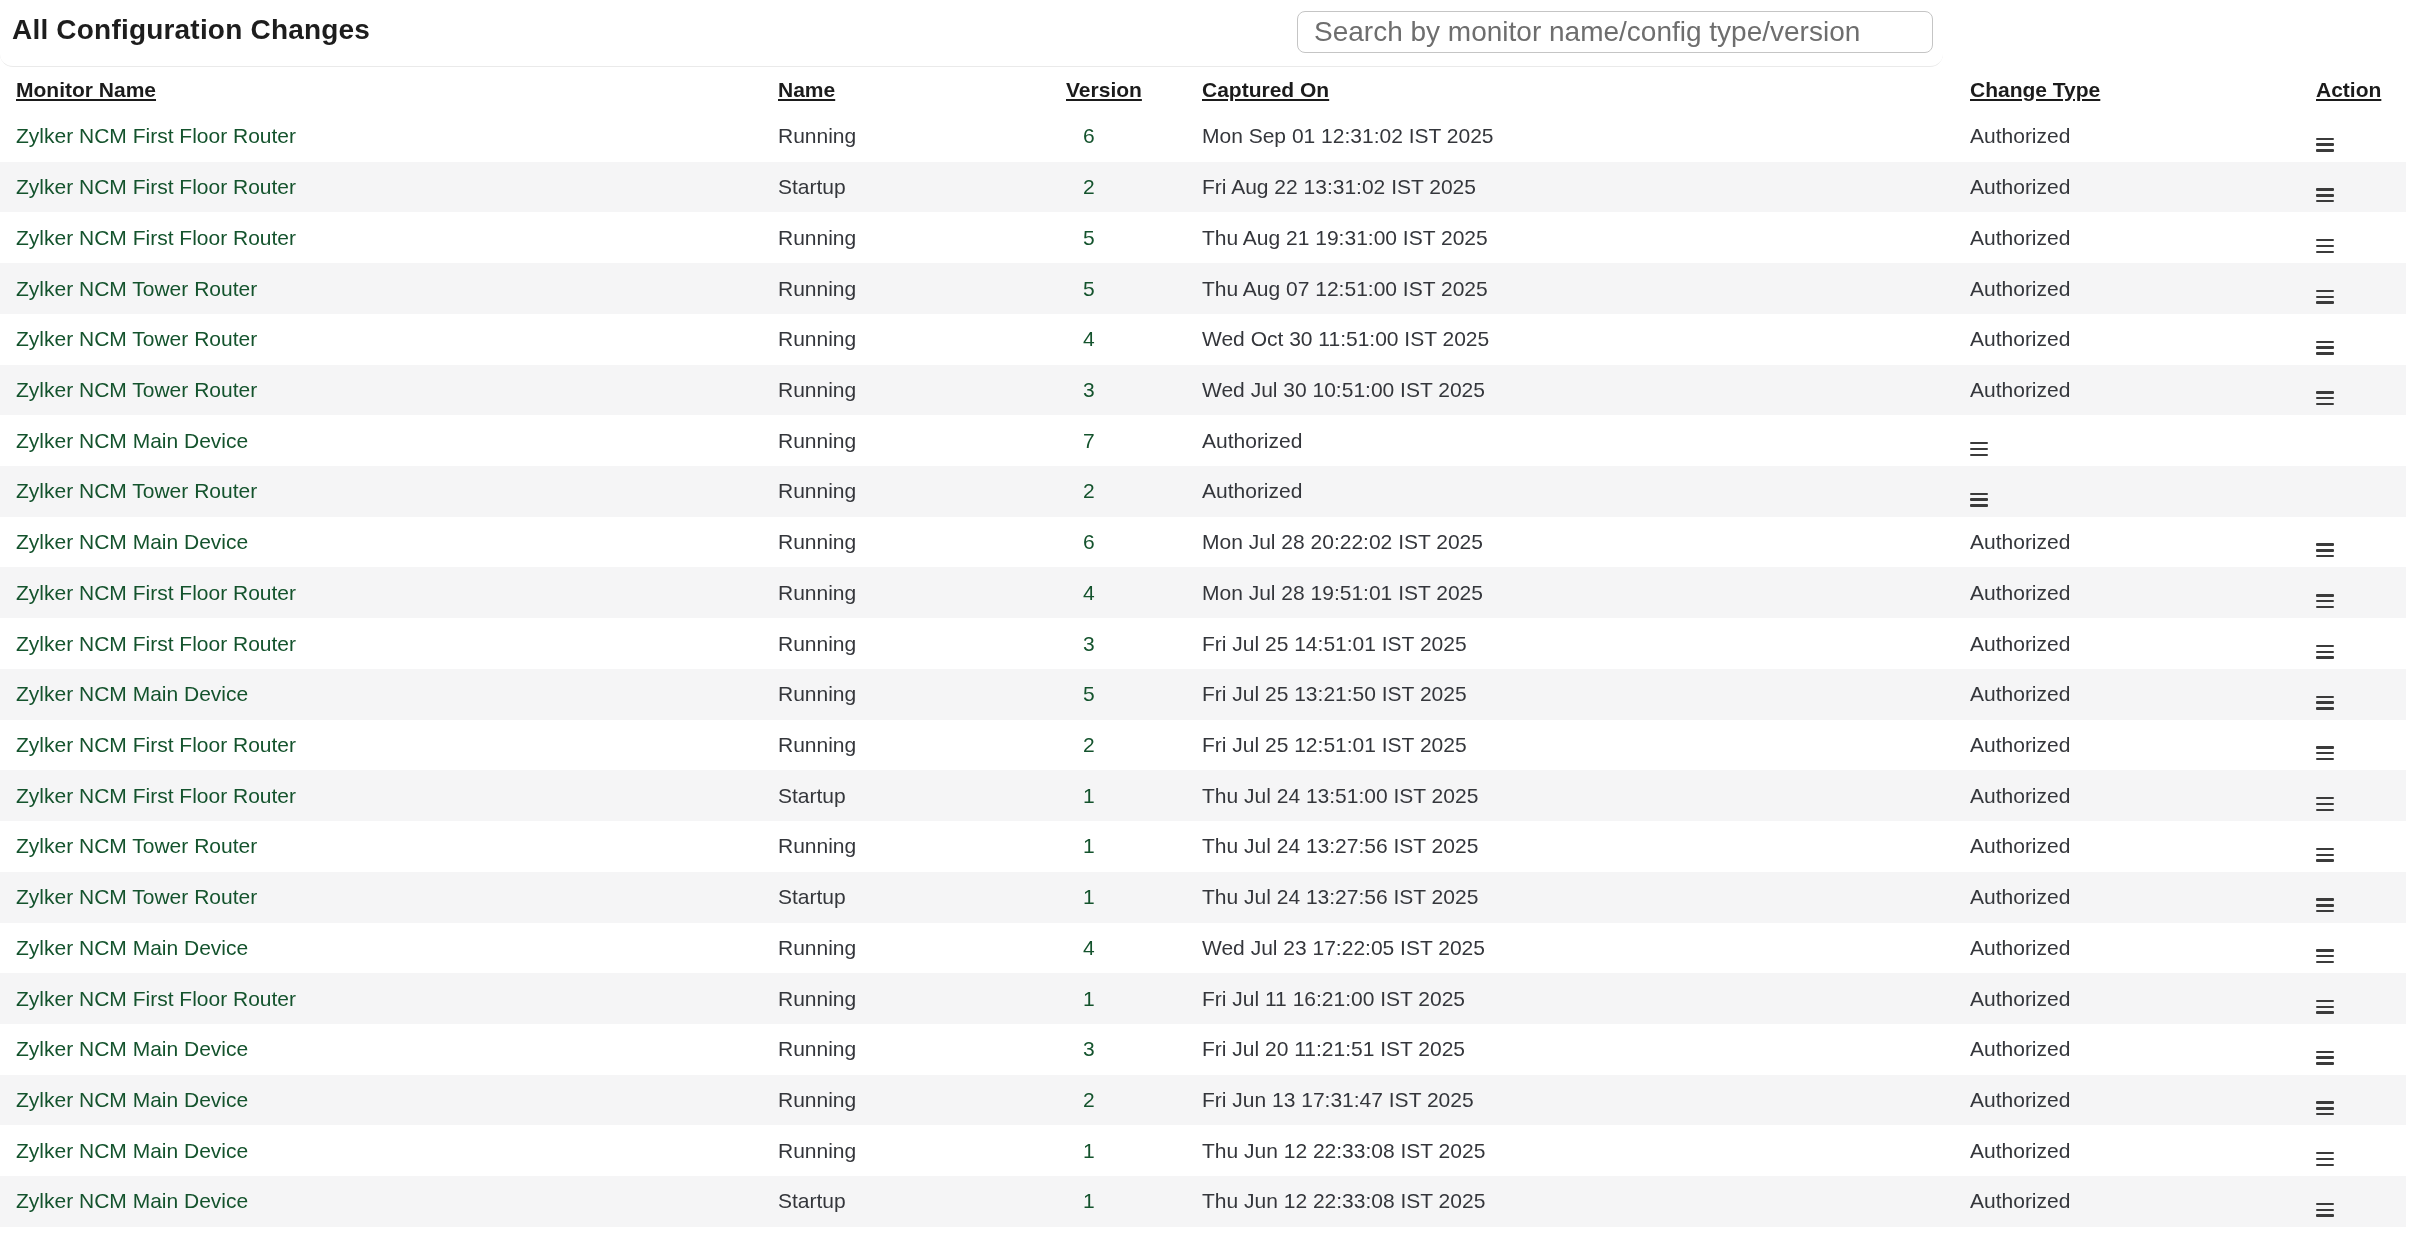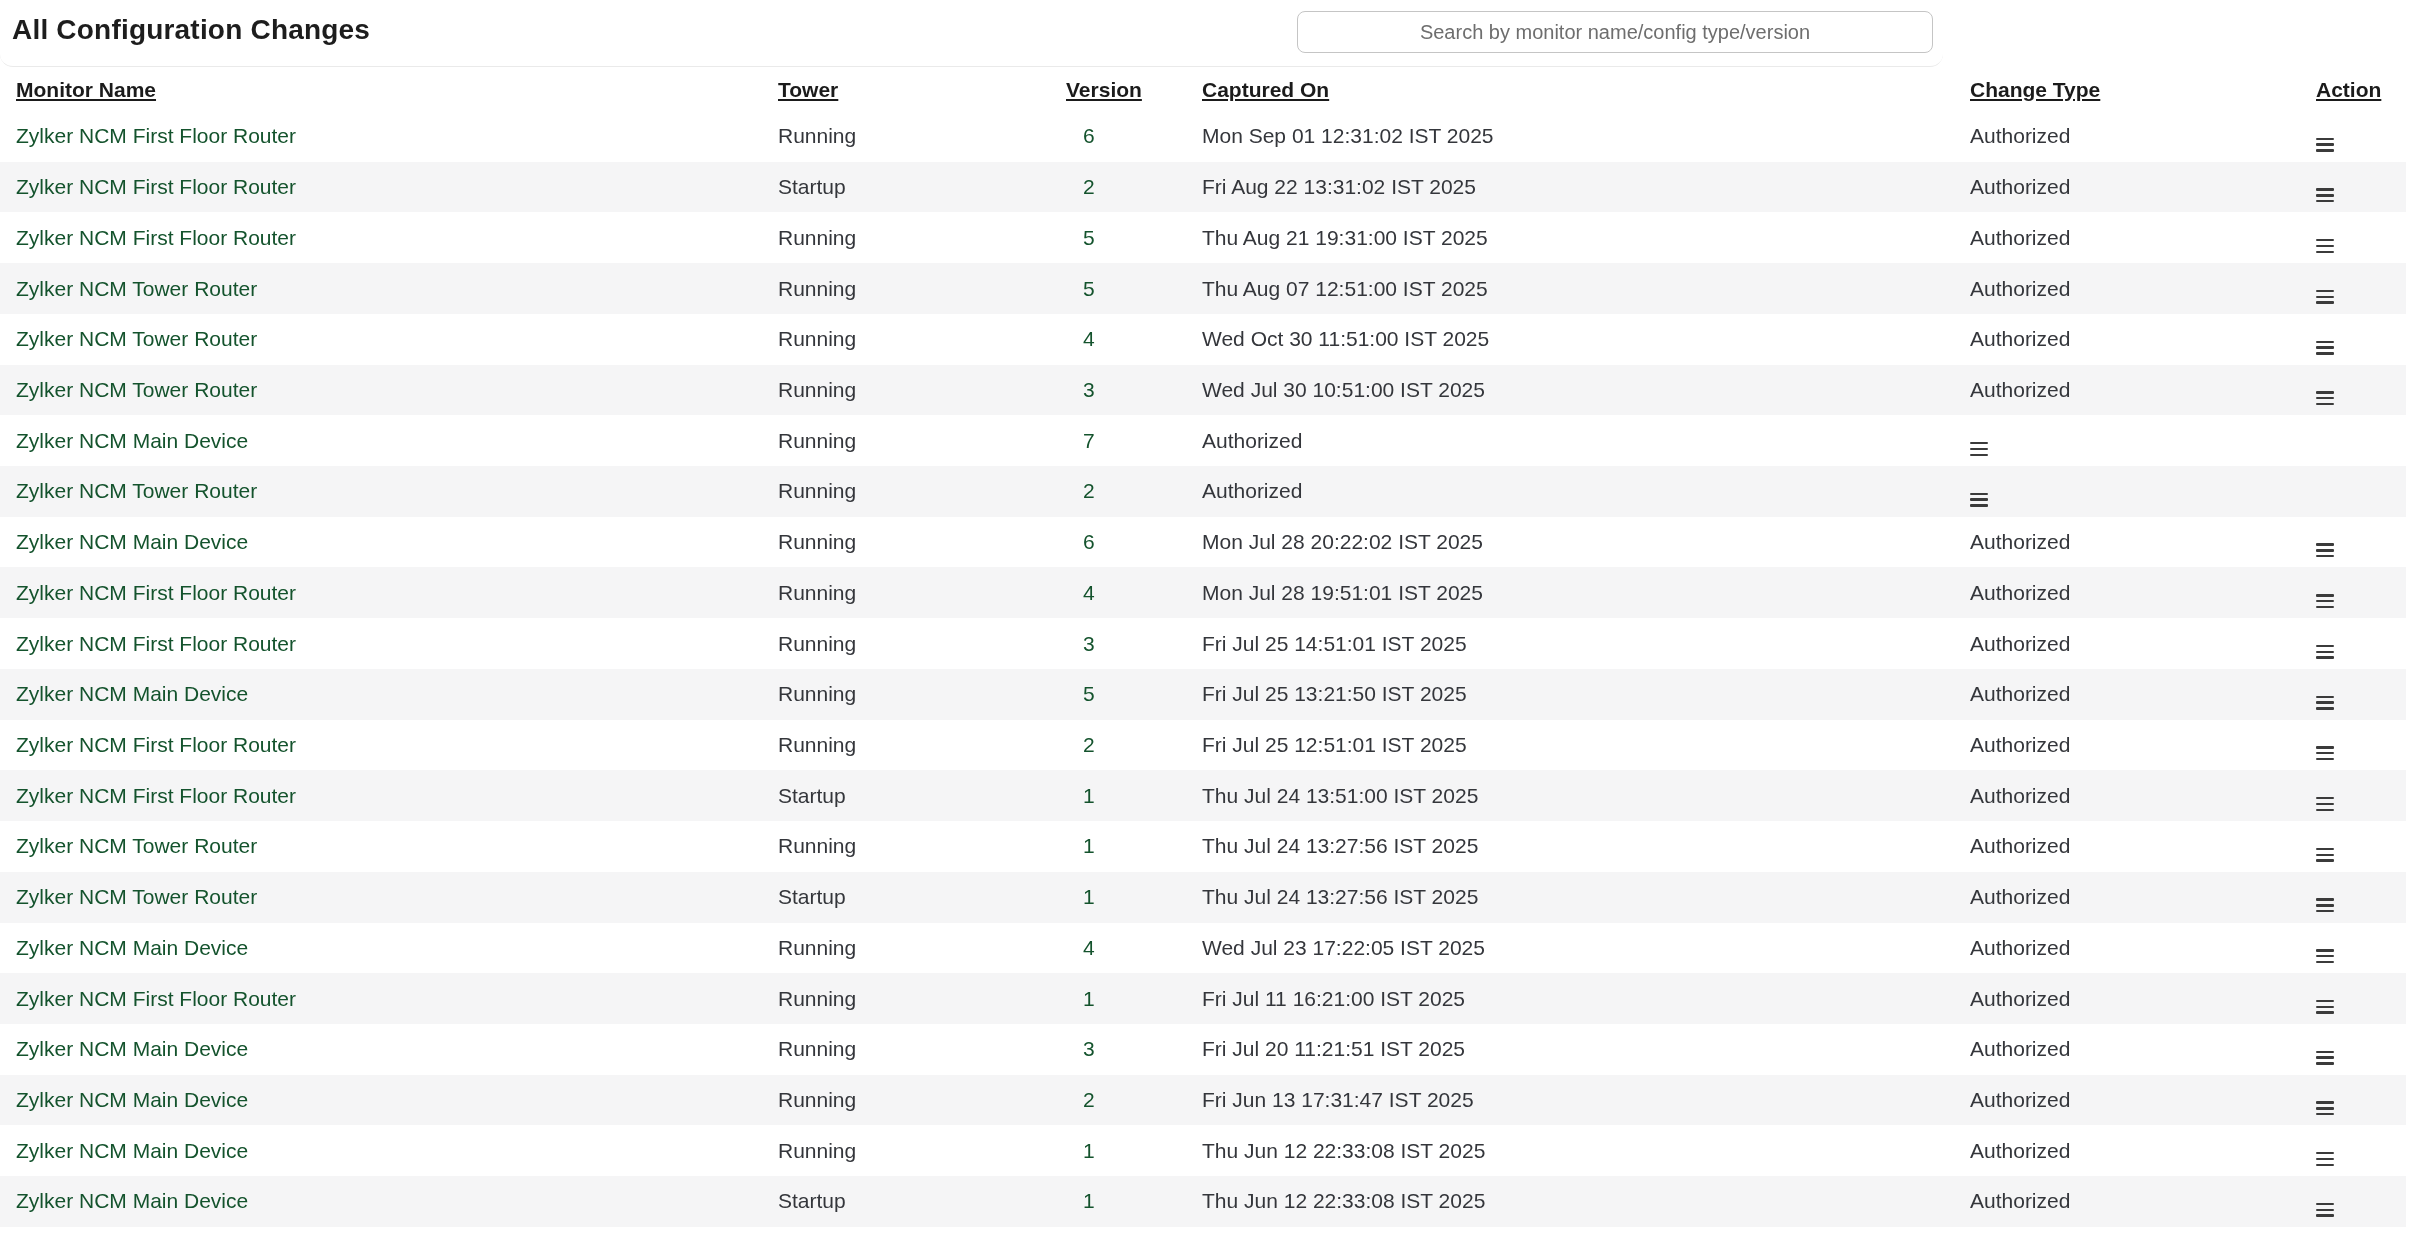--- a/index.html
+++ b/index.html
@@ -26,25 +26,24 @@
     margin:0;
   }
   .search-input{
     position:absolute; right:10px; top:11px;
     width:636px; height:42px;
     box-sizing:border-box;
     border:1px solid #c5c5c5;
     border-radius:8px;
     padding:0 16px;
     font-family:"Liberation Sans", sans-serif;
-    font-size:20px;
+    font-size:28px;
     color:#333;
     background:#ffffff;
     outline:none;
-    text-align:center;
   }
   .search-input::placeholder{ color:#6e6e6e; opacity:1; }
 
   
   .cfg-table{
     position:absolute; top:68px; left:0; width:2406px;
   }
   .thead, .trow{
     display:grid;
     grid-template-columns:762px 288px 136px 768px 346px 106px;
@@ -90,21 +89,21 @@
 <div class="page">
 
   <div class="topbar">
     <h1 class="page-title">All Configuration Changes</h1>
     <input class="search-input" type="text" placeholder="Search by monitor name/config type/version" style="">
   </div>
 
   <div class="cfg-table">
     <div class="thead">
       <div>Monitor Name</div>
-      <div>Tower</div>
+      <div>Name</div>
       <div>Version</div>
       <div>Captured On</div>
       <div>Change Type</div>
       <div>Action</div>
     </div>
     <div id="tbody">
     <div class="trow">
       <div><a class="link">Zylker NCM First Floor Router</a></div>
       <div>Running</div>
       <div class="cell-version"><a class="link">6</a></div>

